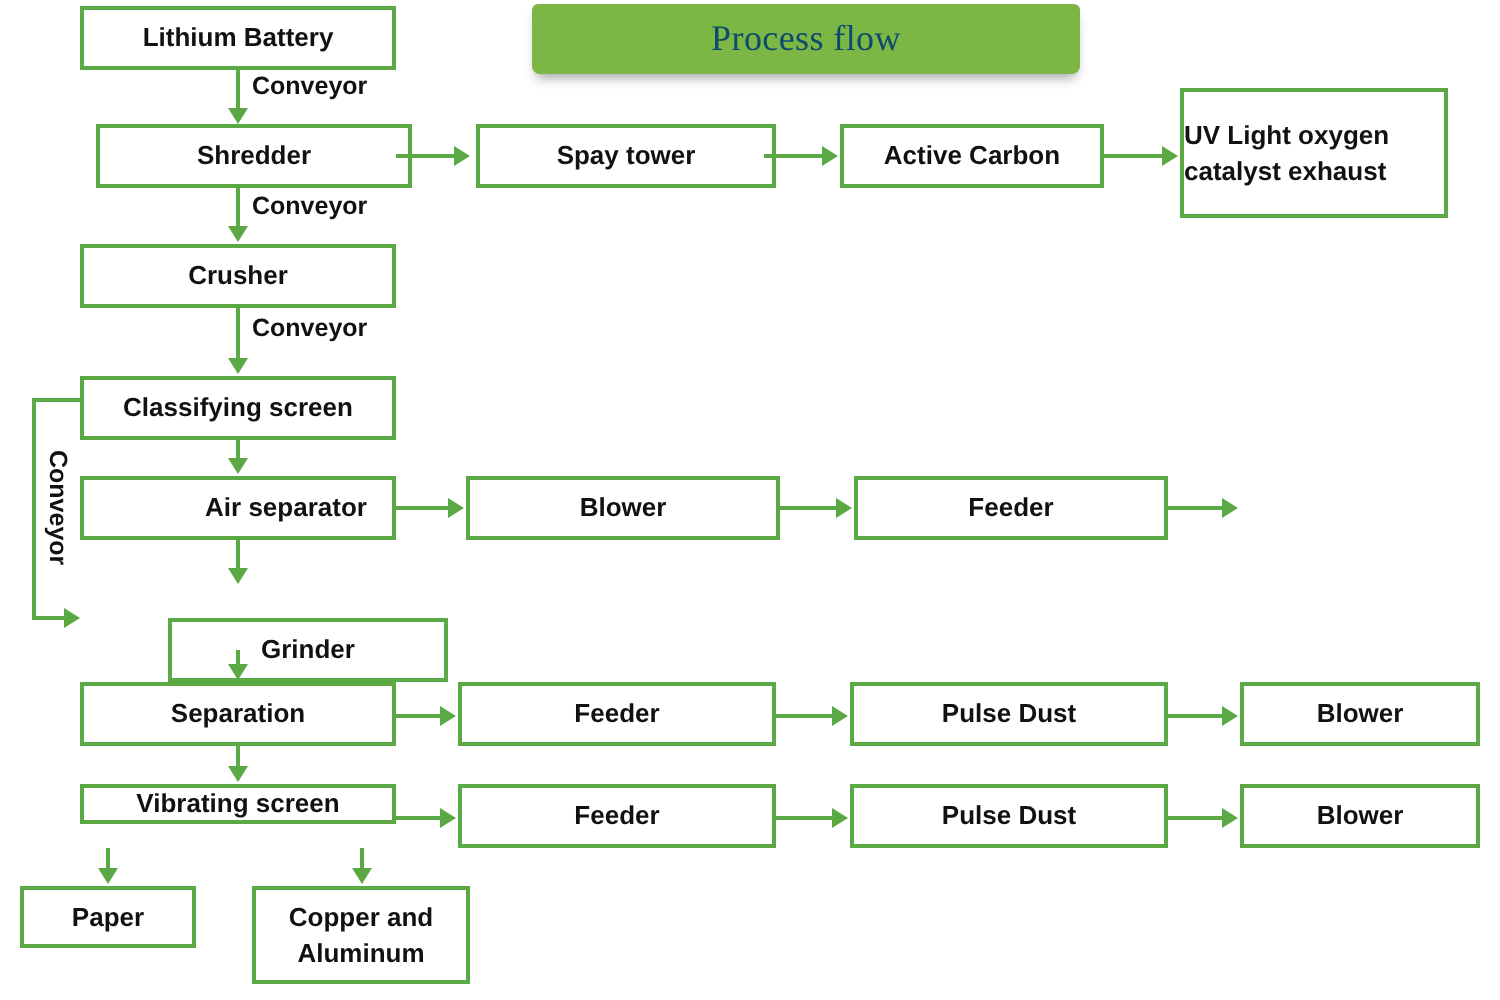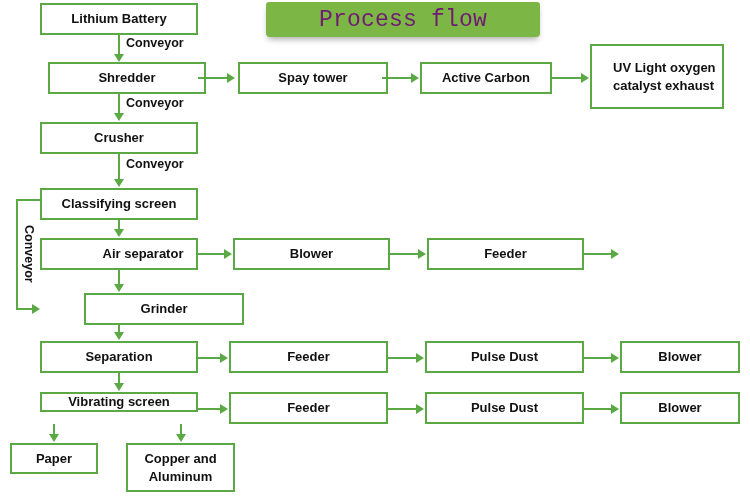--- a/index.html
+++ b/index.html
@@ -29,25 +29,25 @@
     width: 274px;
     height: 35px;
     background: #7cb644;
     border-radius: 3px 3px 4px 4px;
     box-shadow: 0 4px 6px -2px rgba(0,0,0,0.35);
     display: flex;
     align-items: center;
     justify-content: center;
   }
   .banner-text {
-    color: #701a75;
-    font-size: 23px;
+    color: #0c4a6e;
+    font-size: 18px;
     font-weight: 400;
     letter-spacing: 0.2px;
-    font-family: Liberation Mono, monospace;
+    font-family: Liberation Serif, serif;
   }
 
   
   .box {
     position: absolute;
     box-sizing: border-box;
     border: 2px solid #5aa945;
     background: #ffffff;
     display: flex;
     align-items: center;
@@ -55,21 +55,21 @@
     text-align: center;
     color: #111111;
     font-weight: bold;
     font-size: 13px;
     line-height: 1.35;
     font-family: "Liberation Sans", sans-serif;
   }
   .box.left-align {
     justify-content: flex-end;
     text-align: left;
-    padding-left: 21px;
+    padding-left: 0;
   }
 
   
   .vline {
     position: absolute;
     width: 2px;
     background: #5aa945;
   }
   .hline {
     position: absolute;
@@ -129,21 +129,21 @@
   </div>
 
   <div class="box" style="left:40px; top:188px; width:158px; height:32px;">
     <span>Classifying screen</span>
   </div>
 
   <div class="box" style="left:40px; top:238px; width:158px; height:32px;padding-left:48px;">
     <span>Air separator</span>
   </div>
 
-  <div class="box" style="left:40px; top:293px; width:160px; height:32px;margin-left:44px;">
+  <div class="box" style="left:40px; top:309px; width:140px; height:32px;margin-left:44px;">
     <span>Grinder</span>
   </div>
 
   <div class="box" style="left:40px; top:341px; width:158px; height:32px;">
     <span>Separation</span>
   </div>
 
   <div class="box" style="left:40px; top:392px; width:158px; height:20px;">
     <span>Vibrating screen</span>
   </div>

